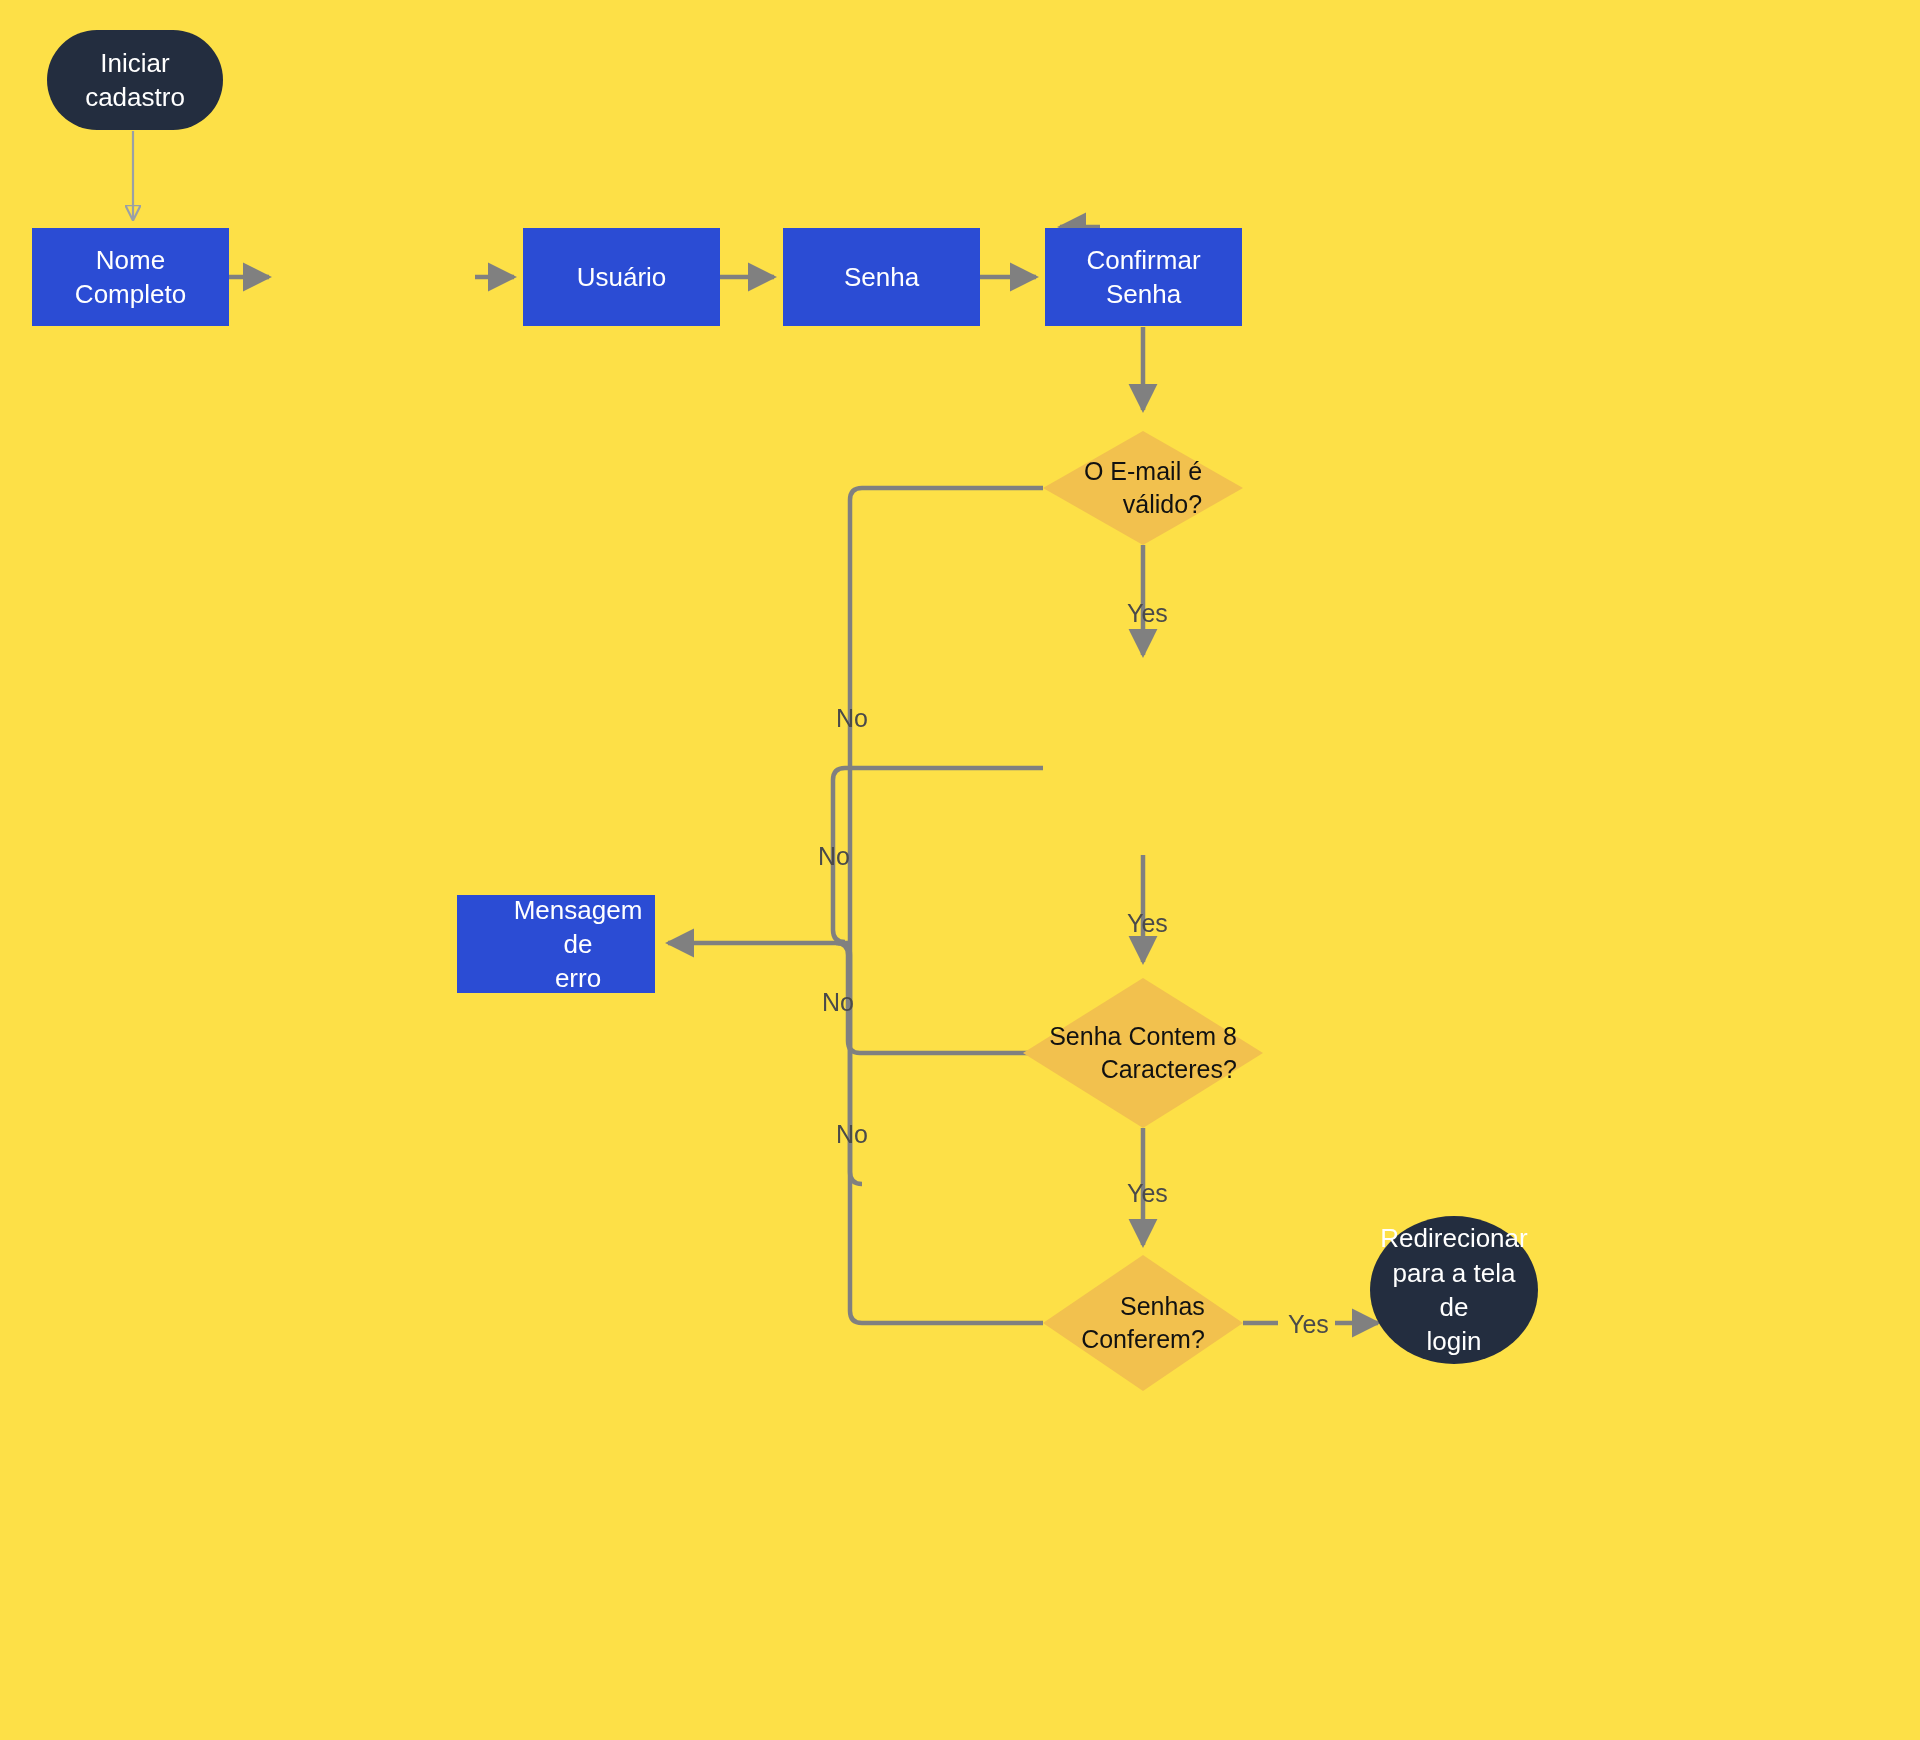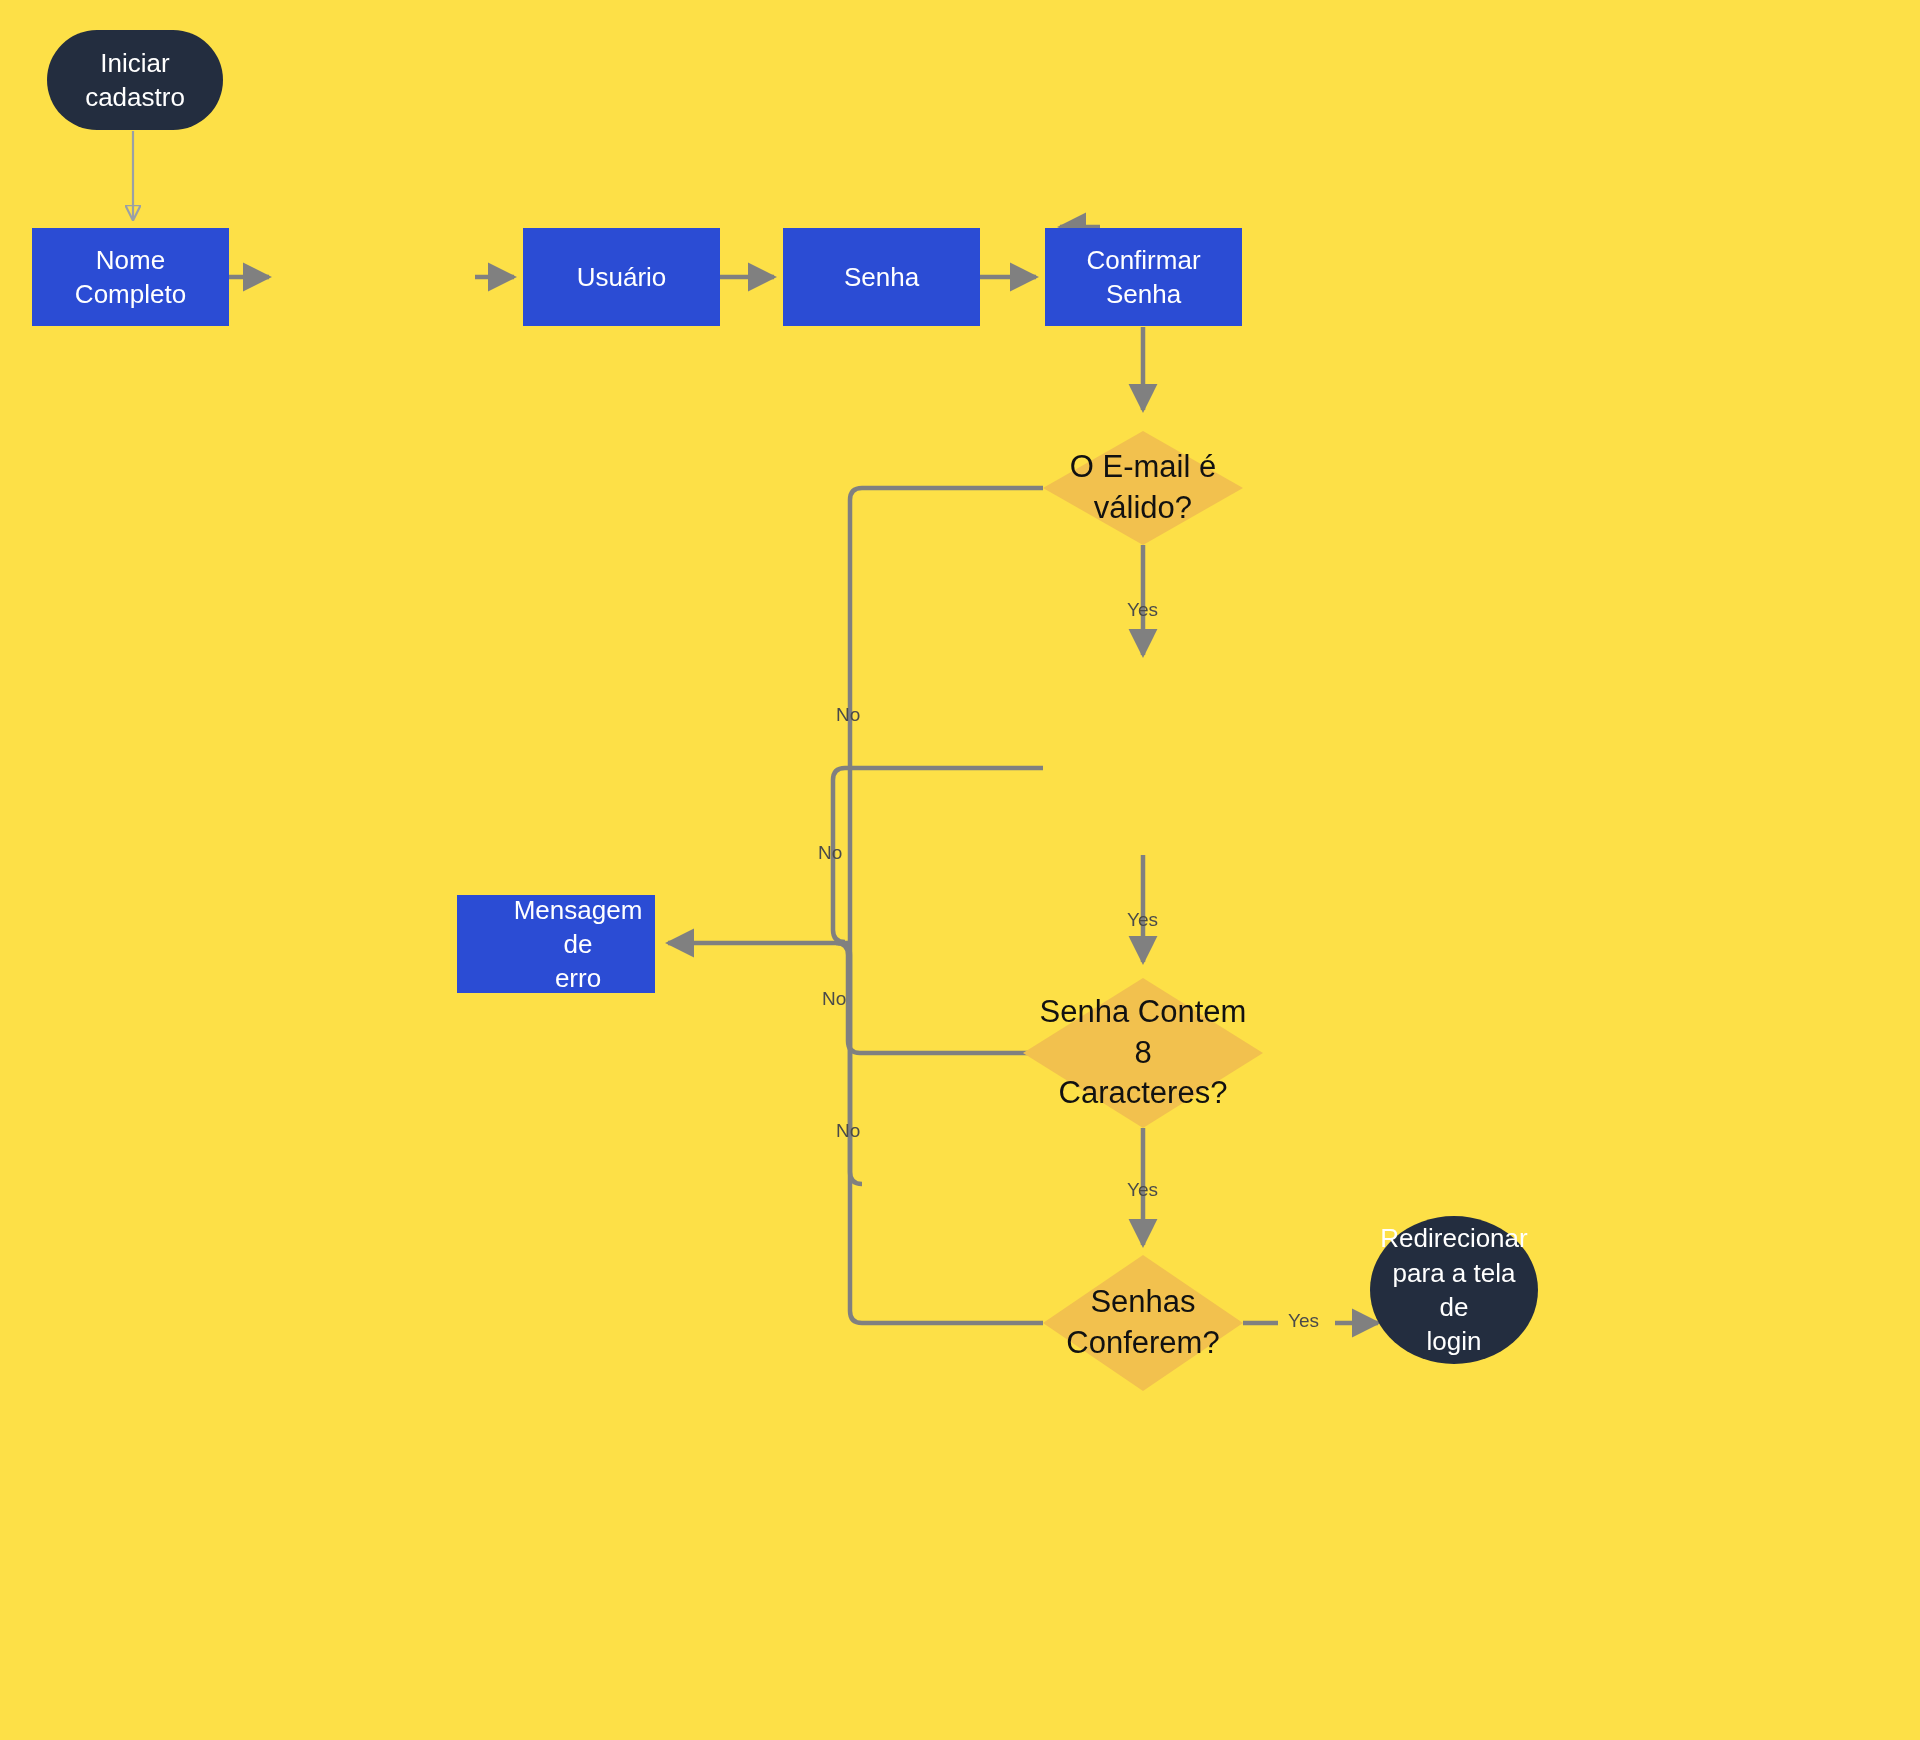--- a/index.html
+++ b/index.html
@@ -45,40 +45,41 @@
   }
   
   .process {
     background: #2B4CD4;
     color: #FFFFFF;
     font-size: 26px;
   }
   
   .decision {
     color: #111111;
-    font-size: 31px;
+    font-size: 25px;
     background: transparent;
+    text-align: right;
   }
   .decision .diamondbg {
     position: absolute;
     left: 0; top: 0;
     width: 100%;
     height: 100%;
     background: #F2C14E;
     clip-path: polygon(50% 0%, 100% 50%, 50% 100%, 0% 50%);
     z-index: 0;
   }
   .decision .lbl {
     position: relative;
     z-index: 1;
   }
   .edge-label {
     position: absolute;
     color: #4A4A4A;
-    font-size: 19px;
+    font-size: 25px;
     white-space: nowrap;
   }
 </style>
 </head>
 <body>
 
 <div id="canvas">
 
   <svg id="edges" viewBox="0 0 1920 1740" xmlns="http://www.w3.org/2000/svg">
     <defs>

